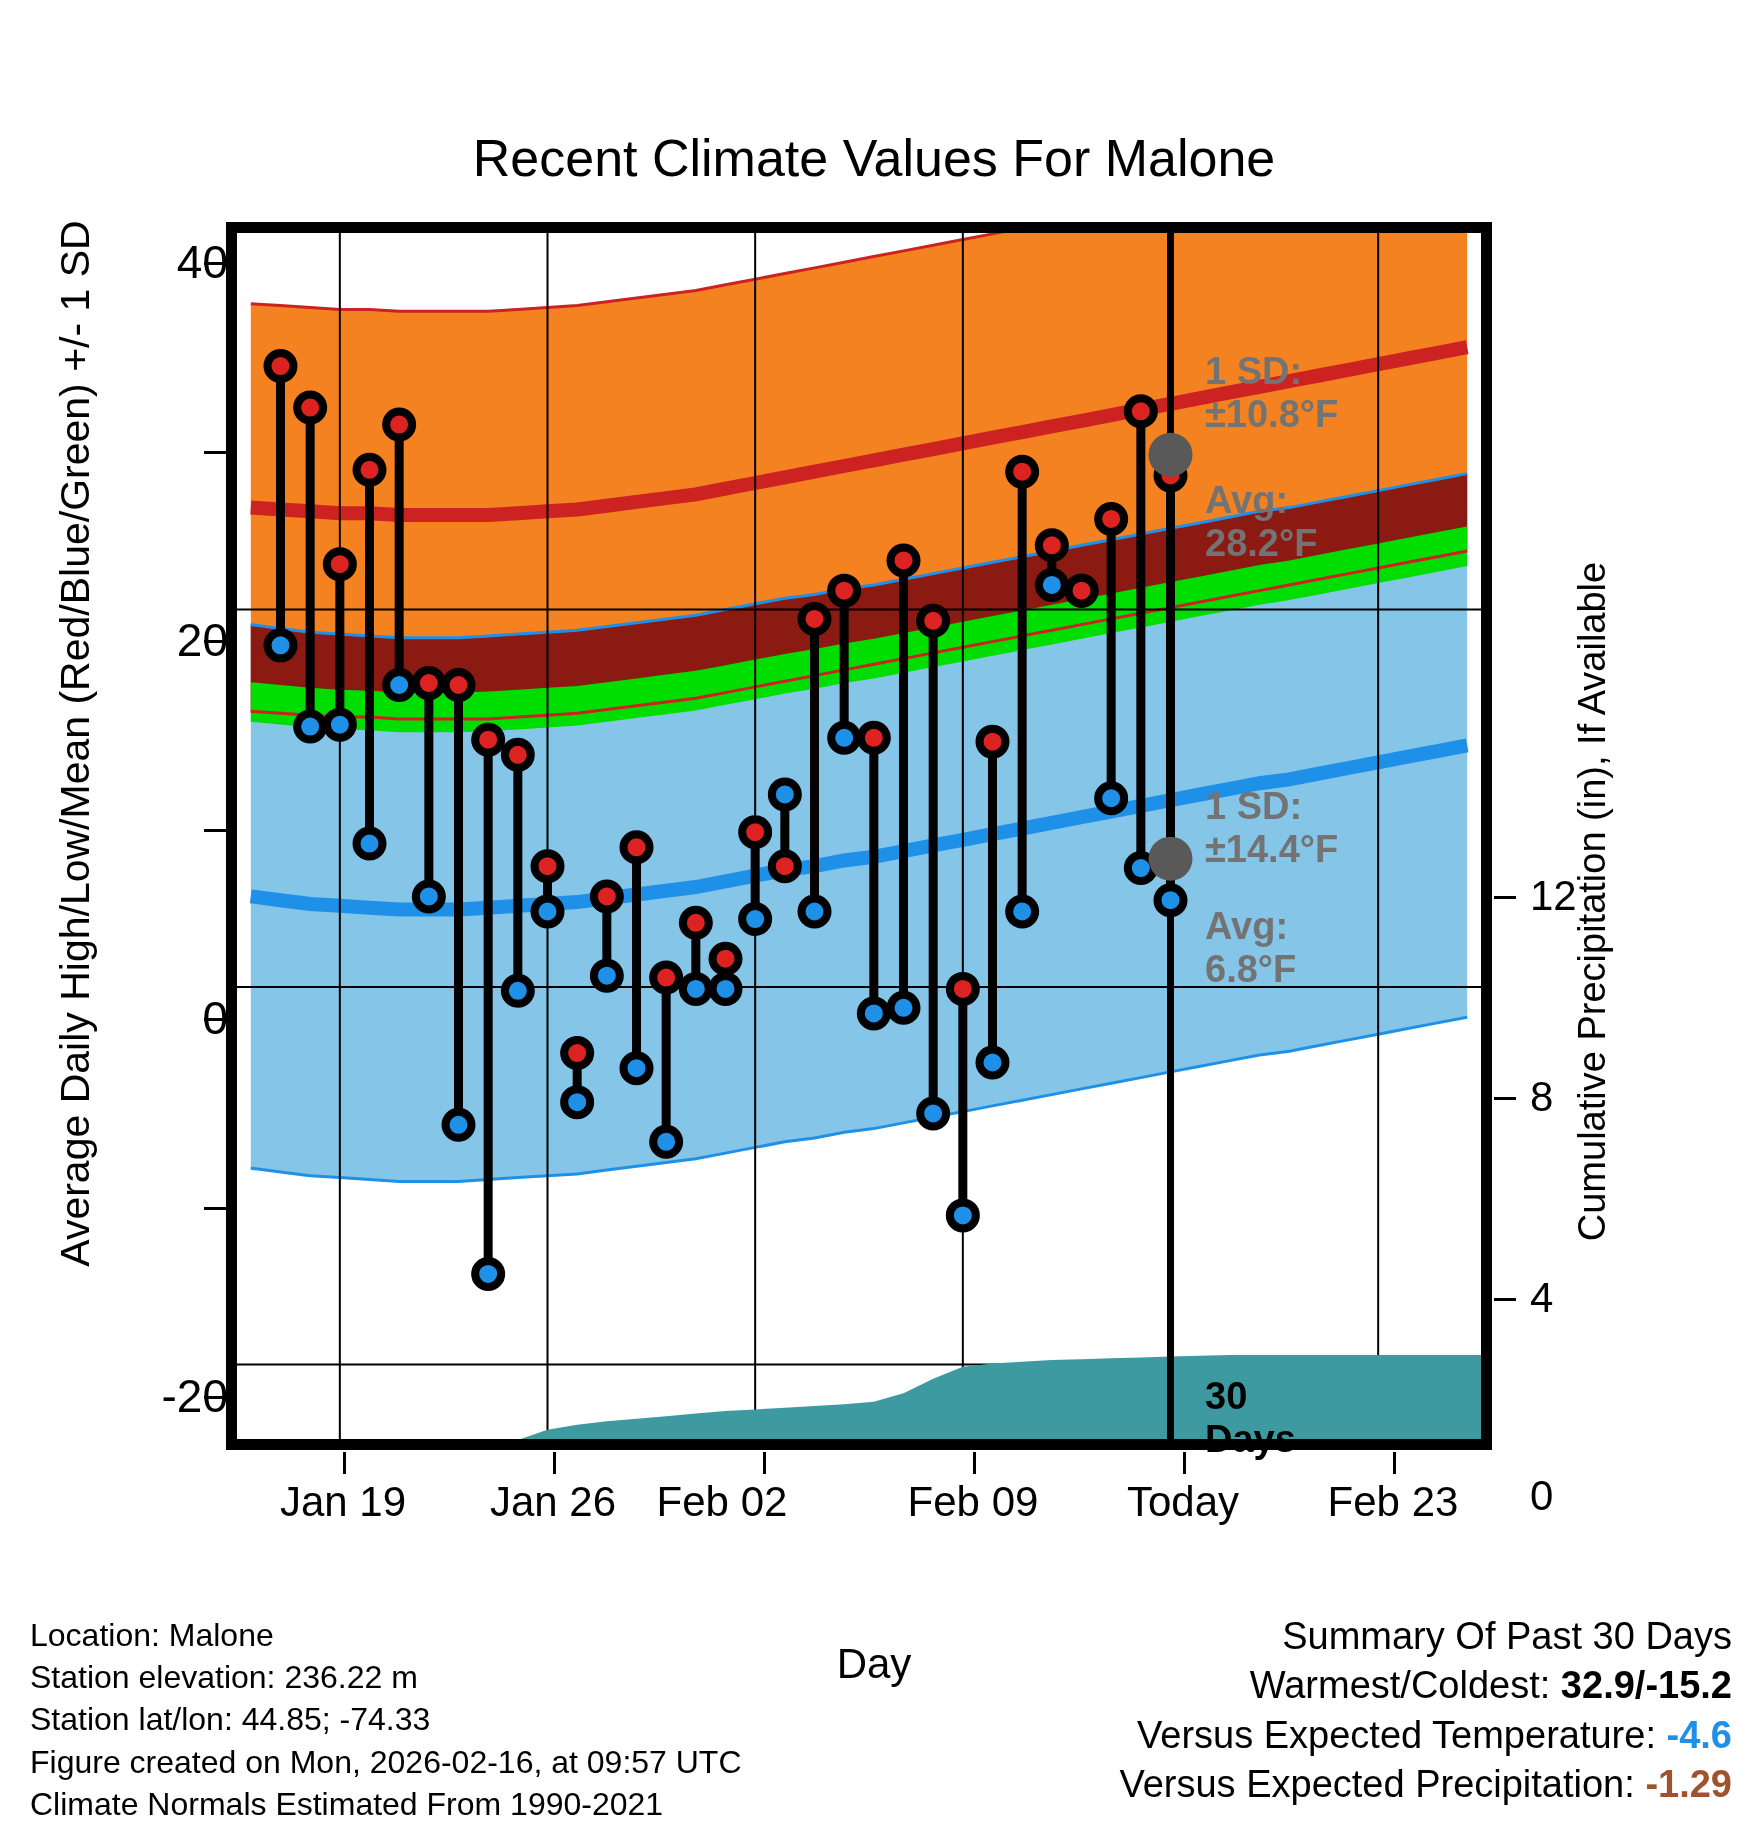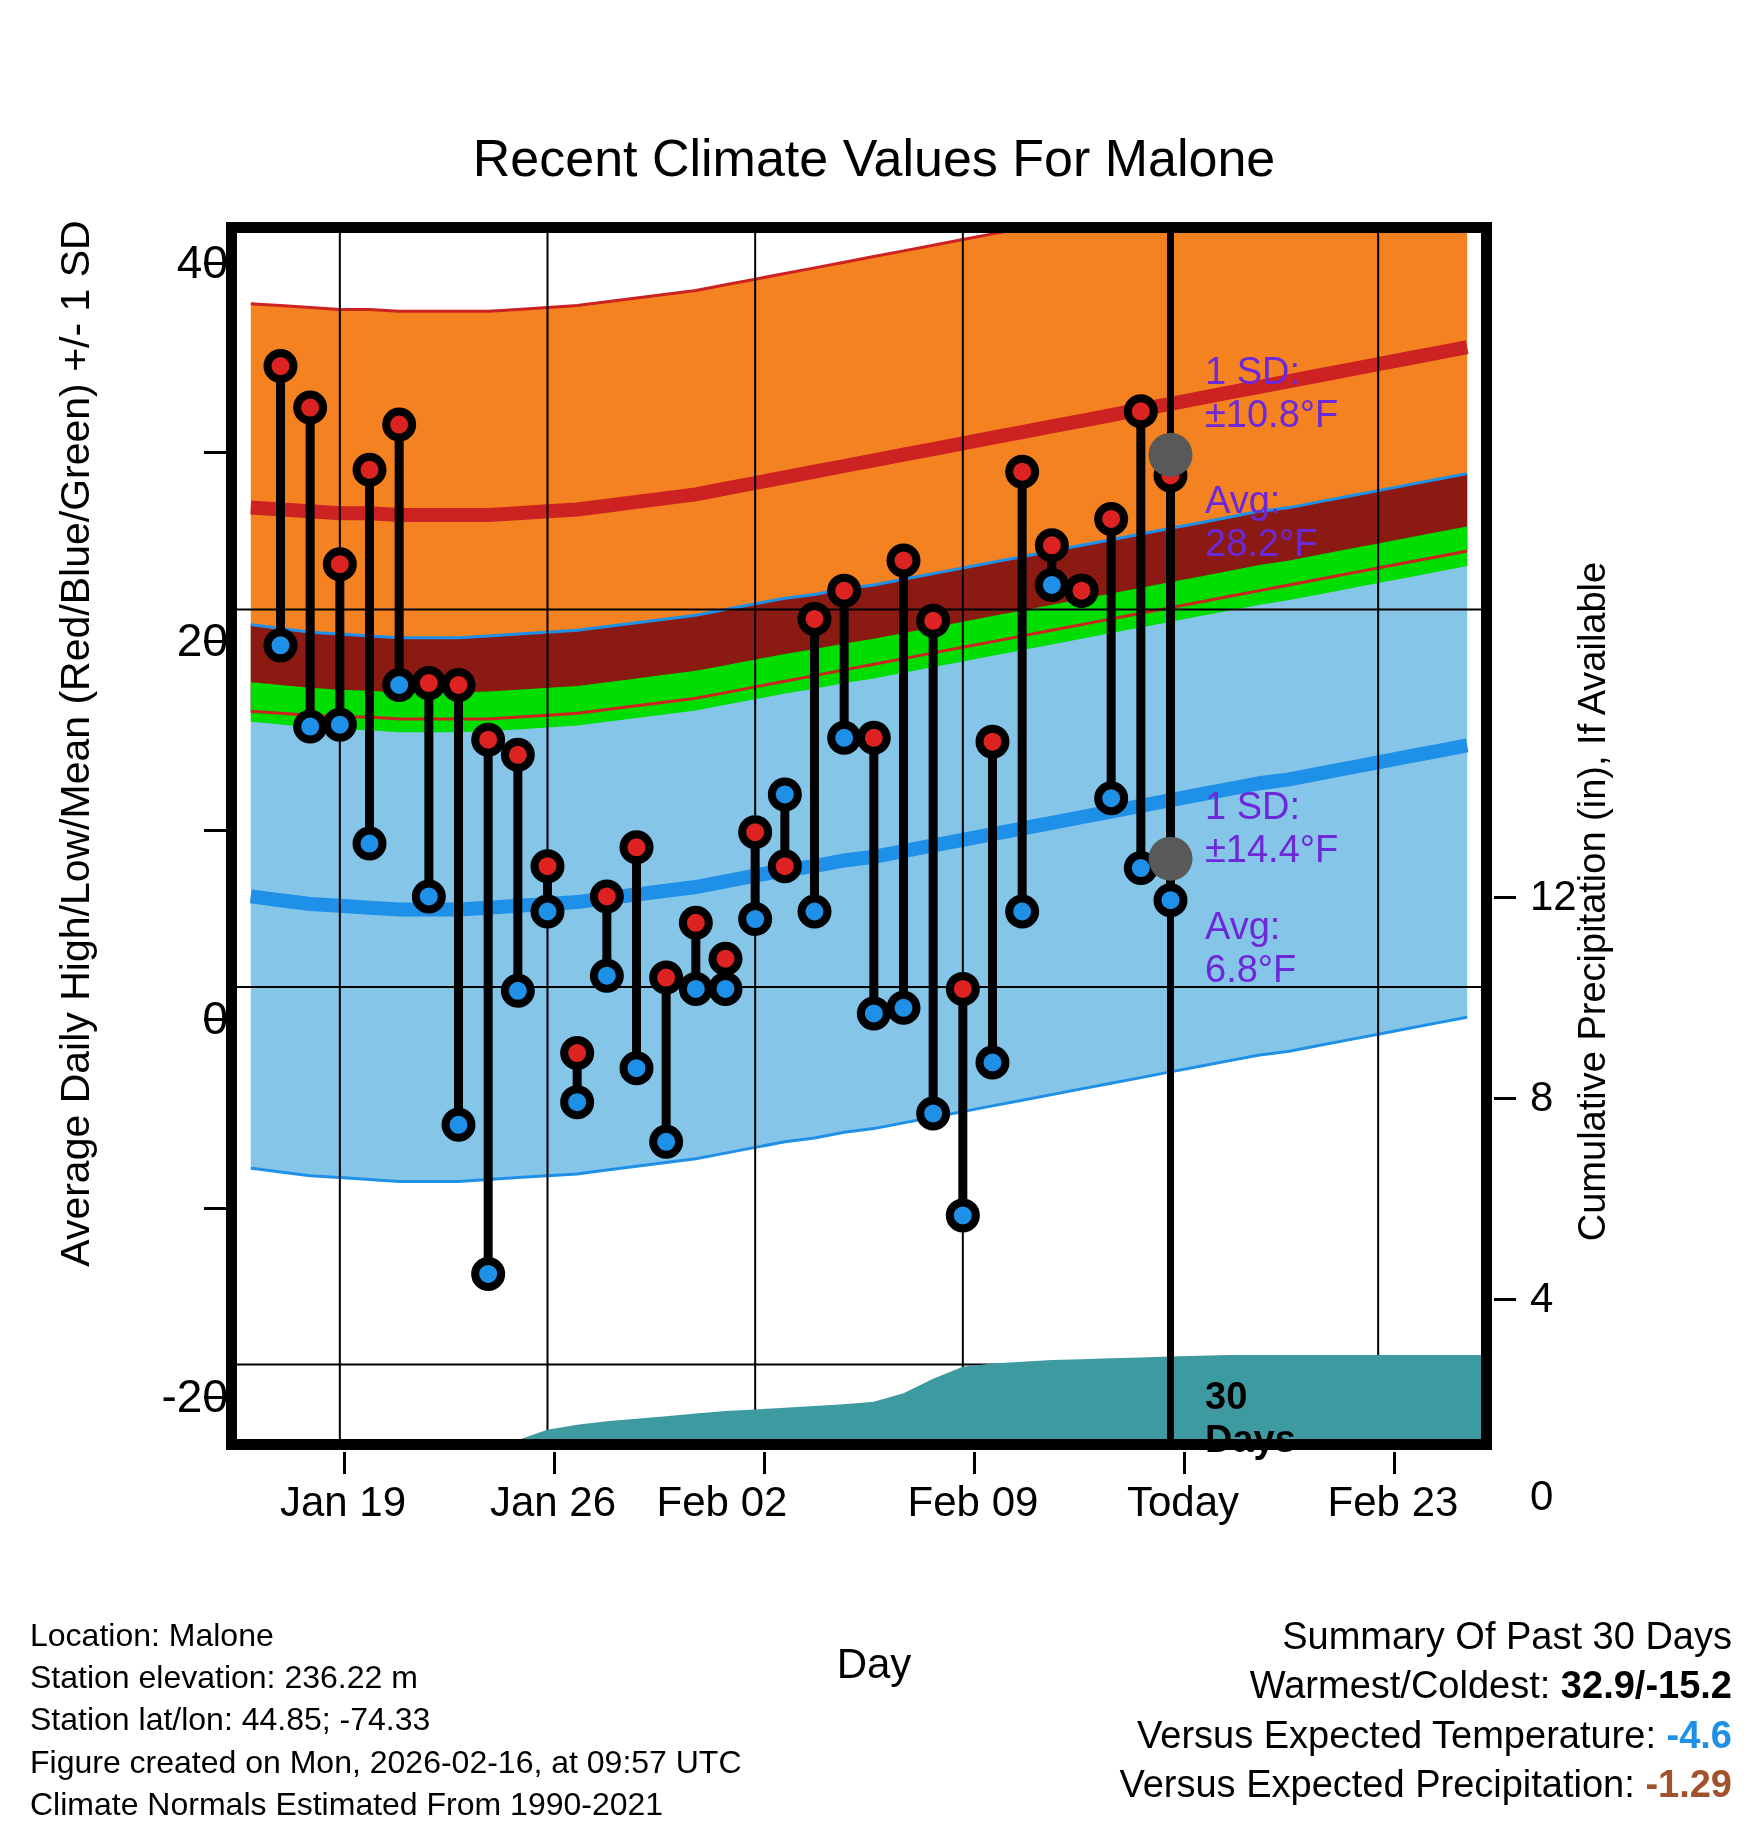--- a/index.html
+++ b/index.html
@@ -51,21 +51,21 @@
   .xtick{
     position:absolute;top:1478px;text-align:center;width:260px;
     font-size:42px;color:#000;transform:translateX(-50%);
   }
   .tickmark-left{position:absolute;width:22px;height:3px;background:#000;left:204px;}
   .tickmark-right{position:absolute;width:22px;height:3px;background:#000;left:1494px;}
   .tickmark-x{position:absolute;height:22px;width:3px;background:#000;top:1452px;}
 
   
   .plot-ann{
-    position:absolute;font-size:38px;font-weight:normal;color:#6d28d9;
+    position:absolute;font-size:38px;font-weight:bold;color:#737373;
     line-height:1.12;white-space:pre-line;
   }
   #days-ann{
     position:absolute;font-size:38px;font-weight:bold;color:#000;
     line-height:1.12;white-space:pre-line;
   }
 
   
   #info-block{
     position:absolute;left:30px;top:1614px;font-size:32px;color:#000;line-height:1.32;

